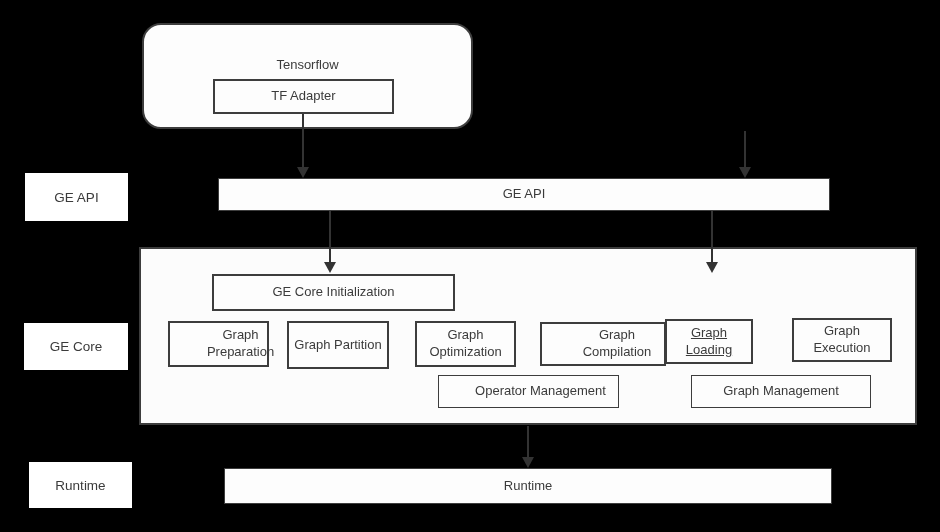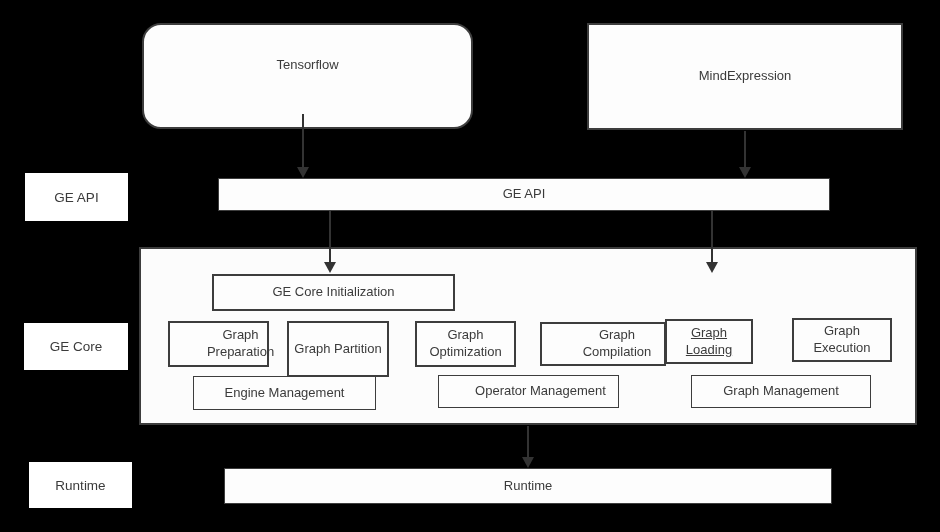--- a/index.html
+++ b/index.html
@@ -32,21 +32,21 @@
   #tensorflow-box{left:142px;top:23px;width:331px;height:106px;border-radius:19px;}
   #tf-adapter-box{left:69px;top:54px;width:181px;height:35px;}
   #mindexpression-box{left:587px;top:23px;width:316px;height:107px;}
   
   #ge-api-bar{left:218px;top:178px;width:612px;height:33px;}
   
   #ge-core-box{left:139px;top:247px;width:778px;height:178px;background:#fcfcfc;}
   #ge-core-init{left:212px;top:274px;width:243px;height:37px;}
   #session-init{left:589px;top:274px;width:243px;height:37px;}
   #graph-preparation{left:168px;top:321px;width:101px;height:46px;padding-left:44px;}
-  #graph-partition{left:287px;top:321px;width:102px;height:56px;}
+  #graph-partition{left:287px;top:321px;width:102px;height:48px;}
   #graph-optimization{left:415px;top:321px;width:101px;height:46px;}
   #graph-compilation{left:540px;top:322px;width:126px;height:44px;padding-left:28px;}
   #graph-loading{left:665px;top:319px;width:88px;height:45px;text-decoration:underline;}
   #graph-execution{left:792px;top:318px;width:100px;height:44px;}
   #engine-management{left:193px;top:376px;width:183px;height:34px;}
   #operator-management{left:438px;top:375px;width:181px;height:33px;padding-left:24px;}
   #graph-management{left:691px;top:375px;width:180px;height:33px;}
   
   #runtime-bar{left:224px;top:468px;width:608px;height:36px;}
   
@@ -71,23 +71,23 @@
   </div>
   <div class="layer-label" id="lbl-ge-core">
     <span>GE Core</span>
   </div>
   <div class="layer-label" id="lbl-runtime">
     <span>Runtime</span>
   </div>
 
   <div class="box" id="tensorflow-box">
     <div class="box-title">Tensorflow</div>
-  </div>
-  <div class="box" id="mindexpression-box">
-    <span>MindExpression</span>
+    <div class="box" id="tf-adapter-box">
+      <span>TF Adapter</span>
+    </div>
   </div>
 
   <div class="box thin" id="ge-api-bar">
     <span>GE API</span>
   </div>
 
   <div class="box" id="ge-core-box"></div>
 
   <div class="box" id="ge-core-init">
     <span>GE Core Initialization</span>
@@ -105,23 +105,20 @@
   <div class="box" id="graph-compilation">
     <span>Graph Compilation</span>
   </div>
   <div class="box" id="graph-loading">
     <span>Graph Loading</span>
   </div>
   <div class="box" id="graph-execution">
     <span>Graph Execution</span>
   </div>
 
-  <div class="box thin" id="engine-management">
-    <span>Engine Management</span>
-  </div>
   <div class="box thin" id="operator-management">
     <span>Operator Management</span>
   </div>
   <div class="box thin" id="graph-management">
     <span>Graph Management</span>
   </div>
 
   <div class="box thin" id="runtime-bar">
     <span>Runtime</span>
   </div>

